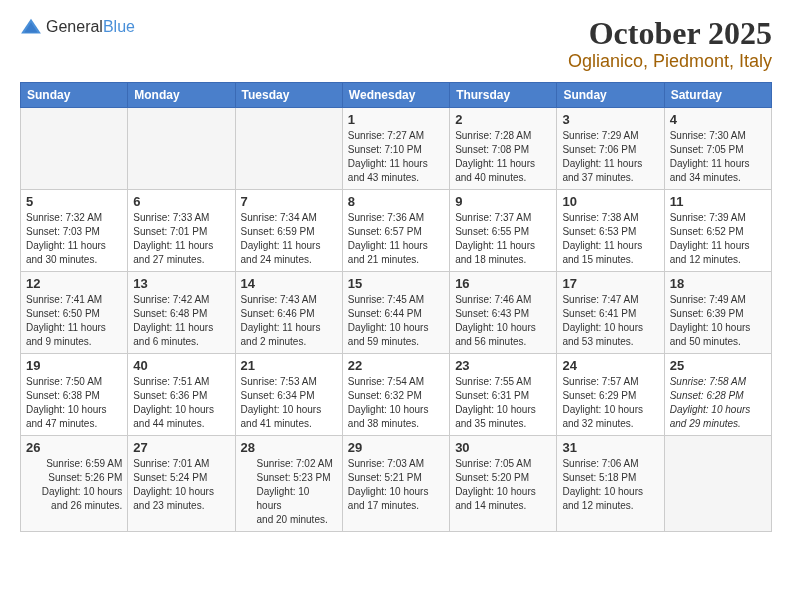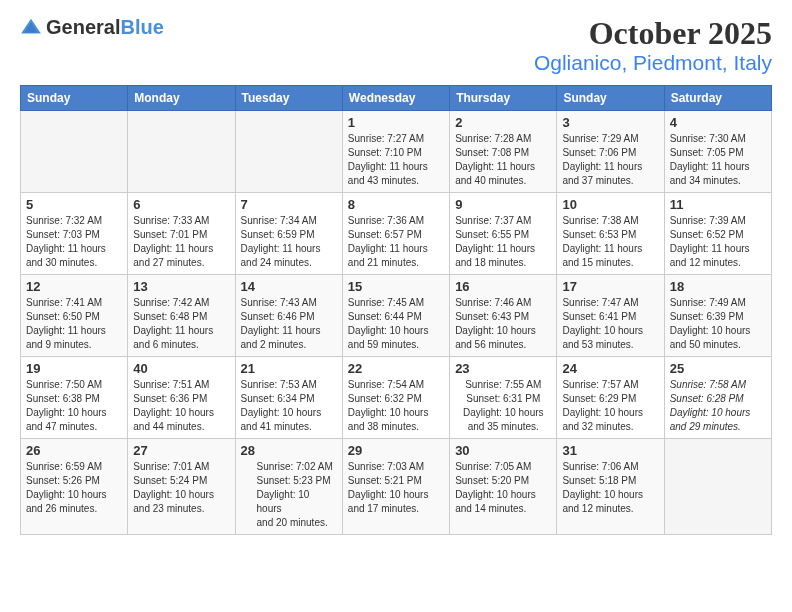--- a/index.html
+++ b/index.html
@@ -33,22 +33,22 @@
       text-align: right;
     }
     .month-title {
       font-size: 32px;
       font-weight: bold;
       color: #333;
       line-height: 1.1;
       font-family: Liberation Serif, serif;
     }
     .location {
-      font-size: 21px;
-      color: #3b82f6;
+      font-size: 18px;
+      color: #a16207;
     }
     table {
       width: 100%;
       border-collapse: collapse;
       table-layout: fixed;
     }
     thead tr th {
       background-color: #4a7fcb;
       color: white;
       font-size: 12px;
@@ -88,21 +88,21 @@
 <body>
 
 <div class="container">
   <div class="header">
     <div class="logo">
       <svg class="logo-icon" viewBox="0 0 40 40">
         <polygon points="20,5 38,32 2,32" fill="#4a90d9"></polygon>
         <polygon points="20,12 32,30 8,30" fill="#2a6abf" opacity="0.5"></polygon>
       </svg>
       <div>
-        <div style="font-size:20px;font-weight:bold;color:#333;line-height:1.1;">
+        <div style="font-size:16px;font-weight:normal;color:#333;line-height:1.1;">
           <span>General</span><span style="color:#4a90d9;">Blue</span>
         </div>
       </div>
     </div>
     <div class="title-section">
       <div class="month-title">October 2025</div>
       <div class="location">Oglianico, Piedmont, Italy</div>
     </div>
   </div>
 
@@ -278,21 +278,21 @@
           </td>
           <td>
             <span class="day-number">22</span>
             <div class="day-info" style="white-space: pre-line;">Sunrise: 7:54 AM
 Sunset: 6:32 PM
 Daylight: 10 hours
 and 38 minutes.</div>
           </td>
           <td>
             <span class="day-number">23</span>
-            <div class="day-info" style="white-space: pre-line; text-align: center;">Sunrise: 7:55 AM
+            <div class="day-info" style="white-space: pre-line;">Sunrise: 7:55 AM
 Sunset: 6:31 PM
 Daylight: 10 hours
 and 35 minutes.</div>
           </td>
           <td>
             <span class="day-number">24</span>
             <div class="day-info" style="white-space: pre-line;">Sunrise: 7:57 AM
 Sunset: 6:29 PM
 Daylight: 10 hours
 and 32 minutes.</div>
@@ -301,21 +301,21 @@
             <span class="day-number">25</span>
             <div class="day-info" style="white-space: pre-line; font-style: italic;">Sunrise: 7:58 AM
 Sunset: 6:28 PM
 Daylight: 10 hours
 and 29 minutes.</div>
           </td>
         </tr>
         <tr>
           <td>
             <span class="day-number">26</span>
-            <div class="day-info" style="white-space: pre-line;">Sunrise: 6:59 AM
+            <div class="day-info" style="white-space: pre-line; text-align: right;">Sunrise: 6:59 AM
 Sunset: 5:26 PM
 Daylight: 10 hours
 and 26 minutes.</div>
           </td>
           <td>
             <span class="day-number">27</span>
             <div class="day-info" style="white-space: pre-line;">Sunrise: 7:01 AM
 Sunset: 5:24 PM
 Daylight: 10 hours
 and 23 minutes.</div>

